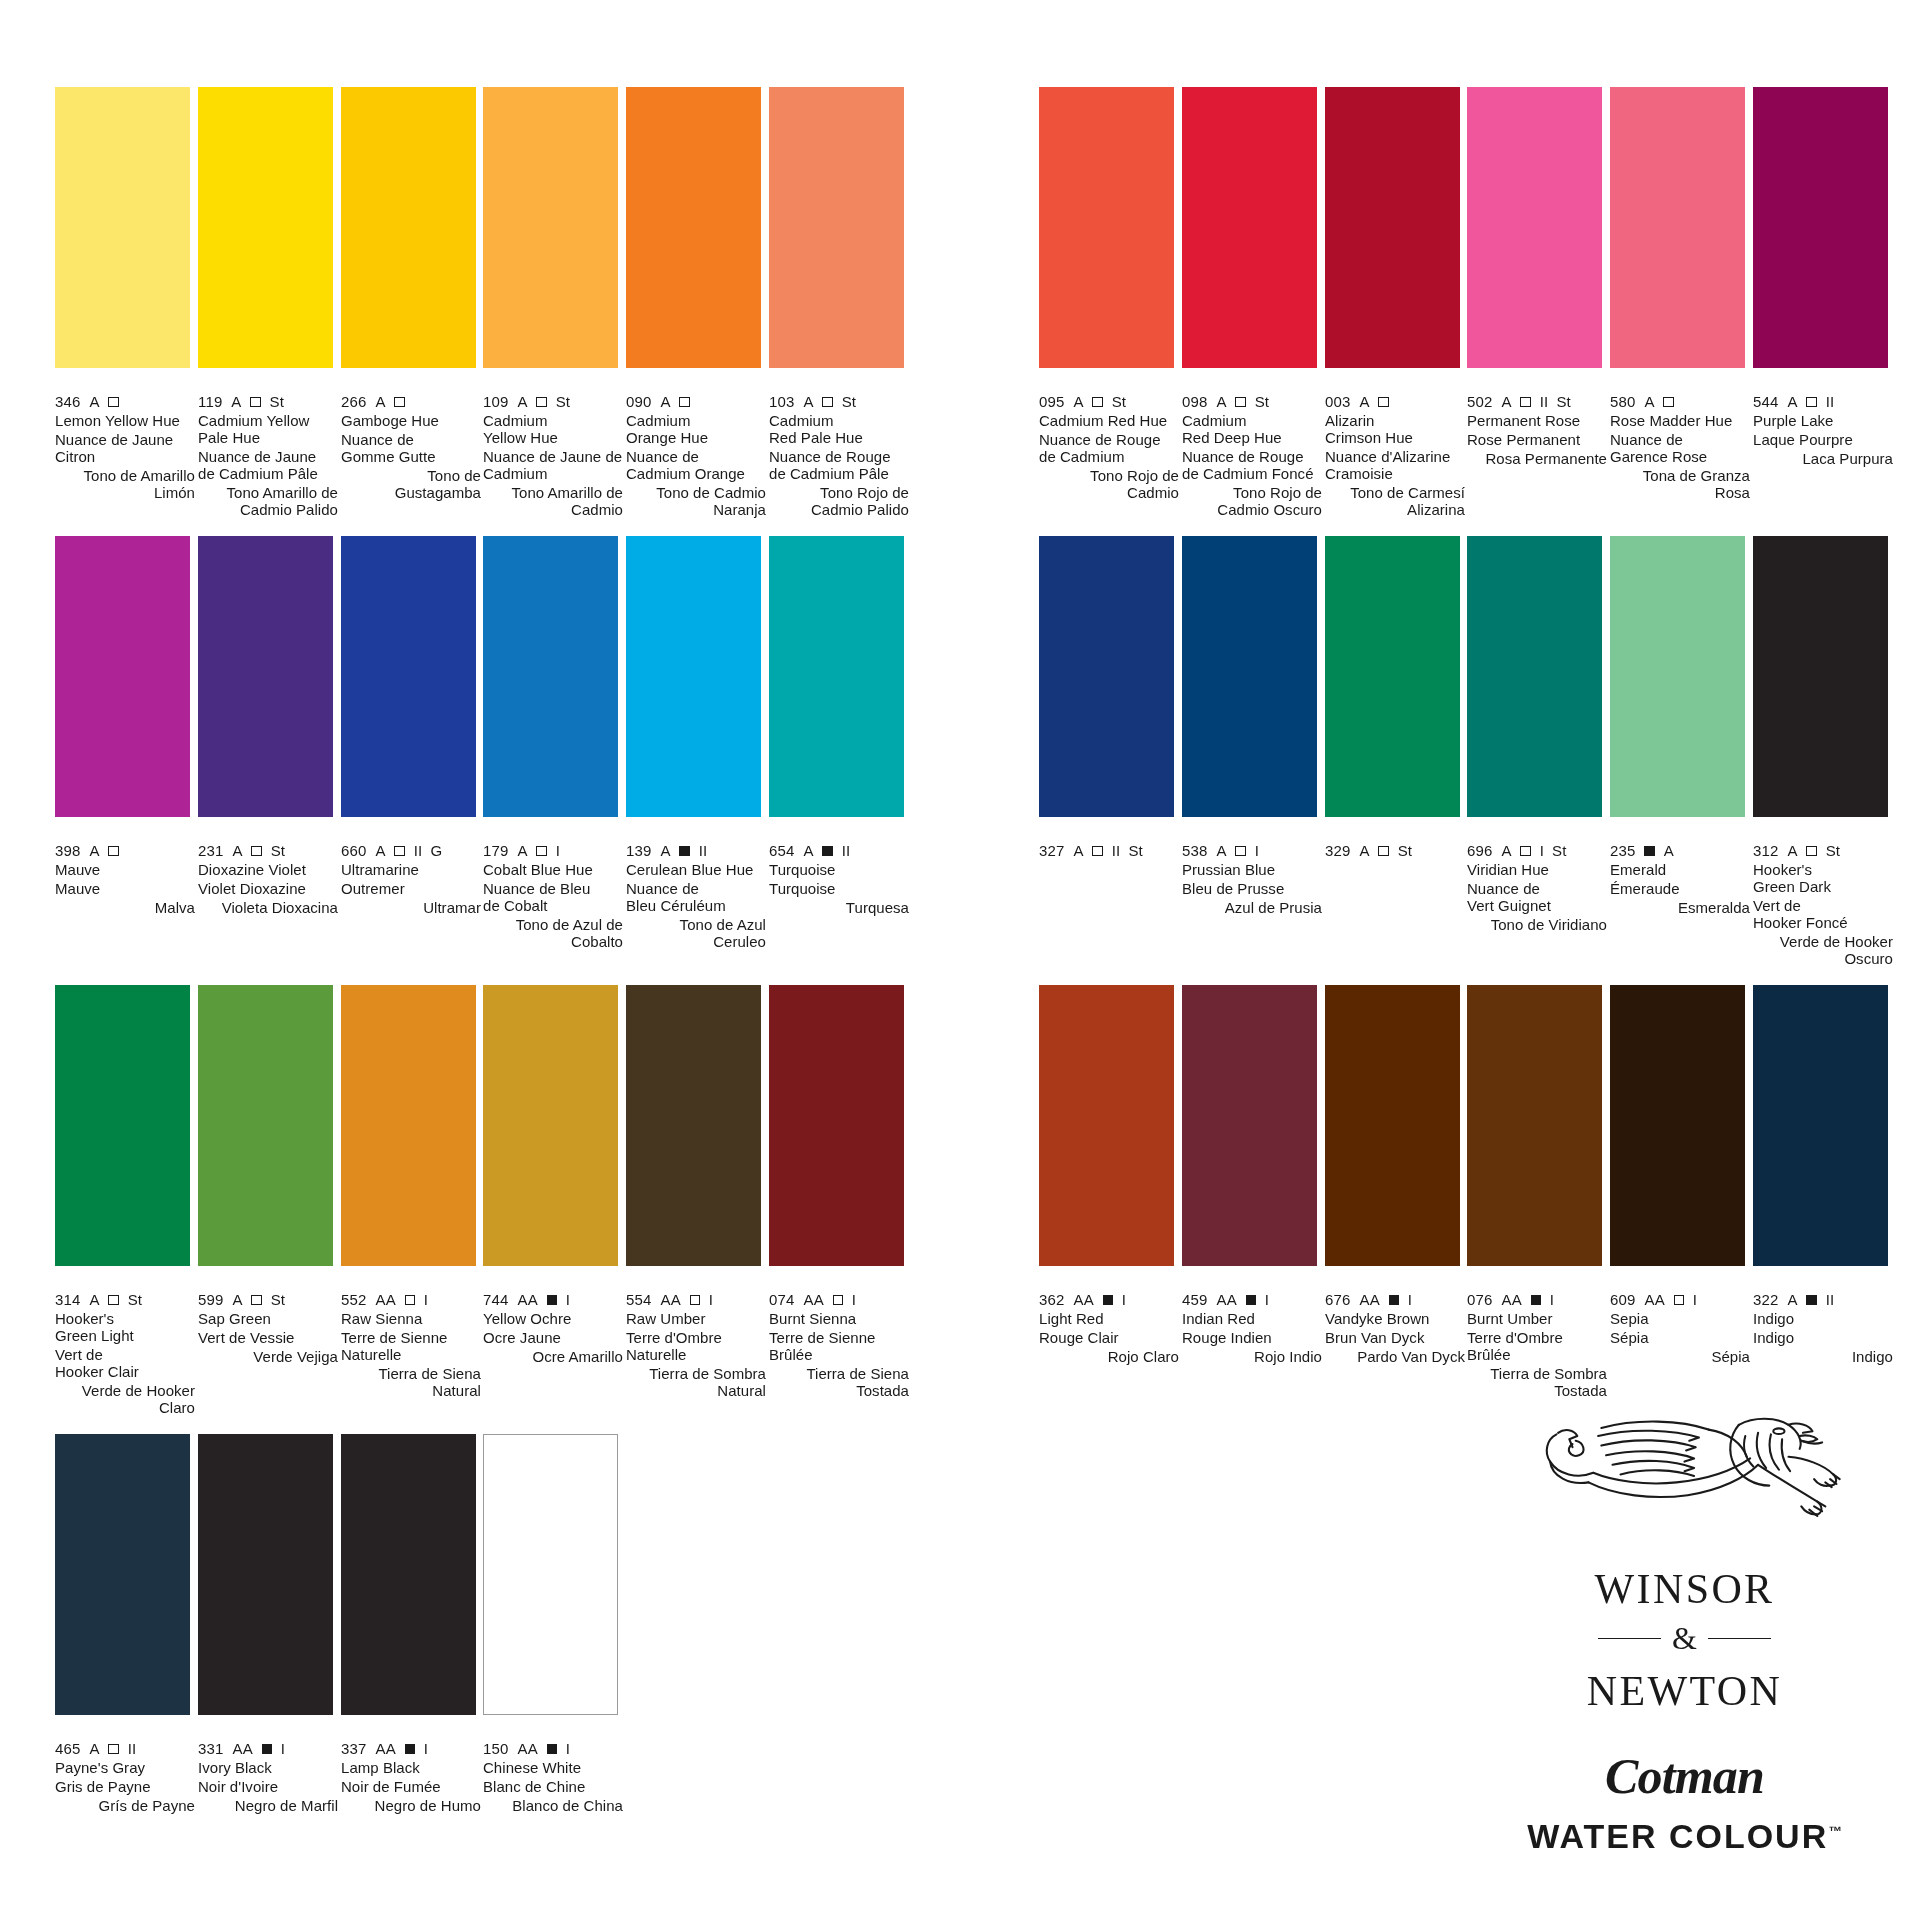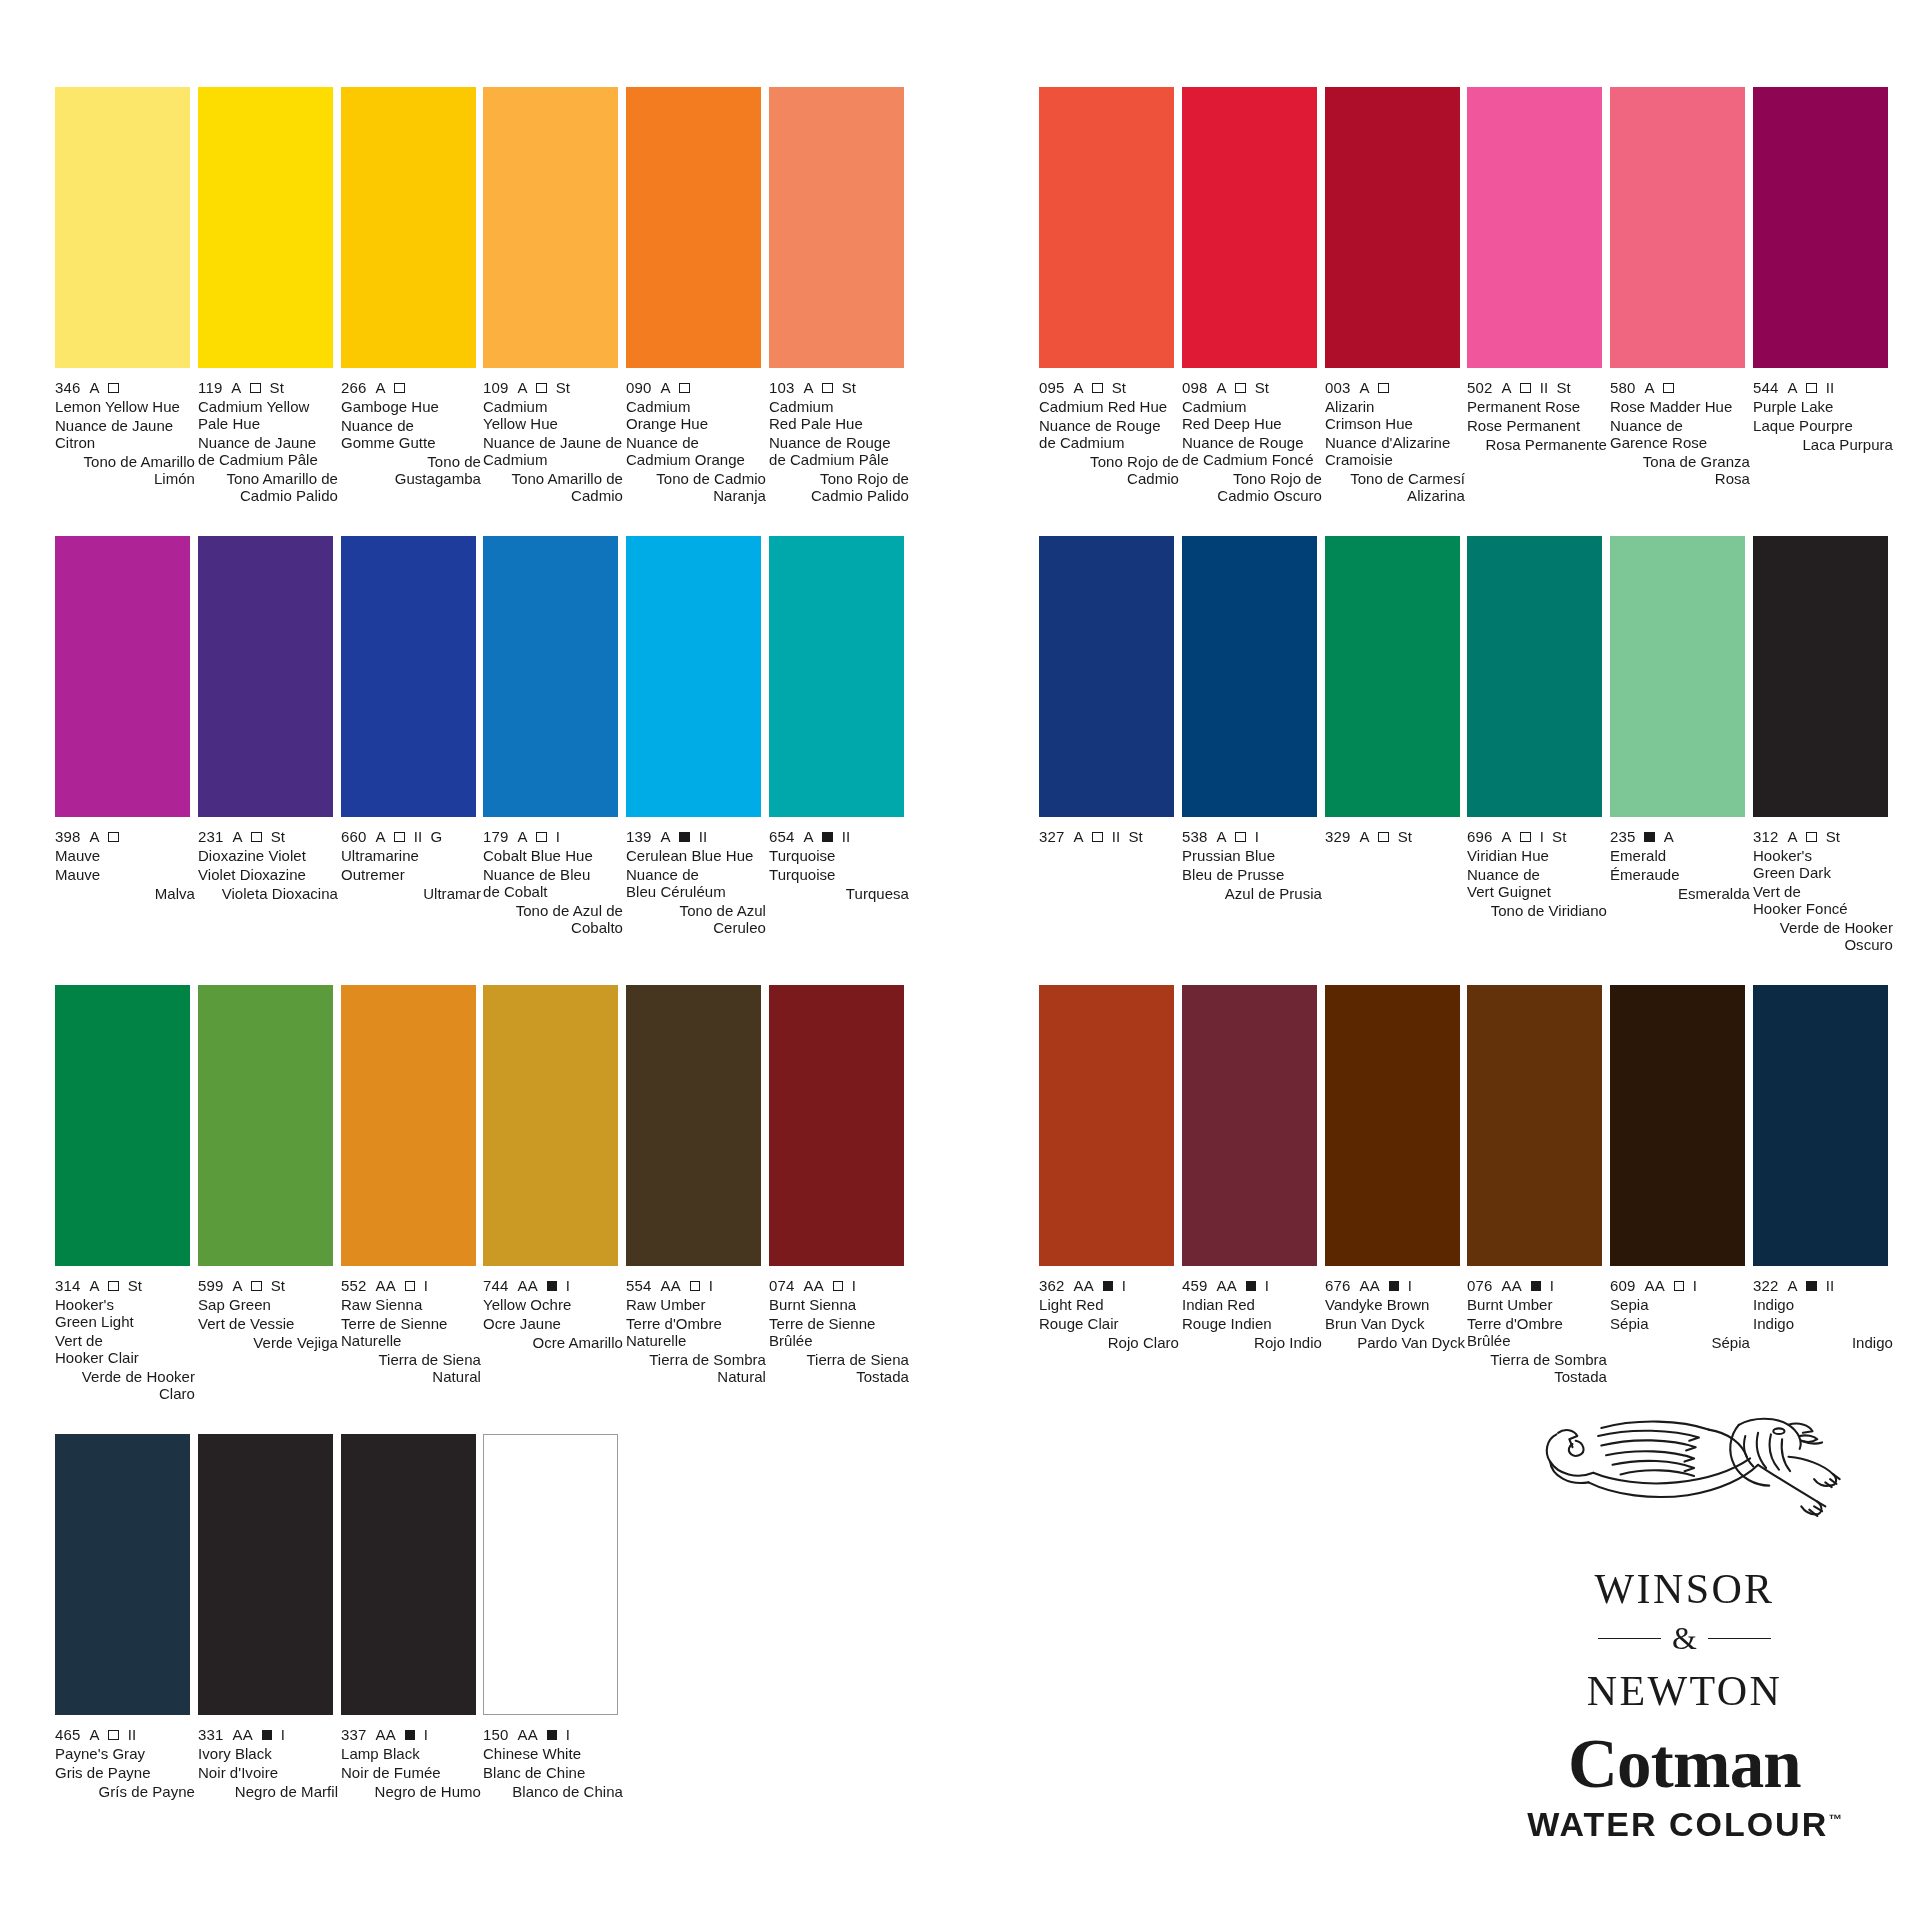--- a/index.html
+++ b/index.html
@@ -58,21 +58,21 @@
     height: 281px;
     display: block;
   }
   .swatch.outlined {
     box-sizing: border-box;
     border: 1.1px solid #9a9a9a;
   }
 
   
   .label {
-    margin-top: 11px;
+    margin-top: 25px;
     width: 140px;
   }
 
   .codeline {
     display: flex;
     align-items: center;
     font-size: 15px;
     line-height: 17px;
     letter-spacing: 0.2px;
     white-space: nowrap;
@@ -134,25 +134,26 @@
     background: #1a1a1a;
   }
   #logo .amp {
     font-family: "Liberation Serif", serif;
     font-size: 32px;
     line-height: 32px;
     color: #1a1a1a;
   }
   #logo .cotman {
     font-family: "Liberation Serif", serif;
+    font-style: italic;
     font-weight: bold;
-    font-size: 69px;
+    font-size: 50px;
     line-height: 74px;
     letter-spacing: -0.8px;
-    margin-top: 4px;
+    margin-top: 16px;
     color: #1a1a1a;
   }
   #logo .wc {
     font-family: "Liberation Sans", sans-serif;
     font-weight: bold;
     font-size: 34px;
     letter-spacing: 2px;
     line-height: 37px;
     color: #1a1a1a;
     position: relative;

